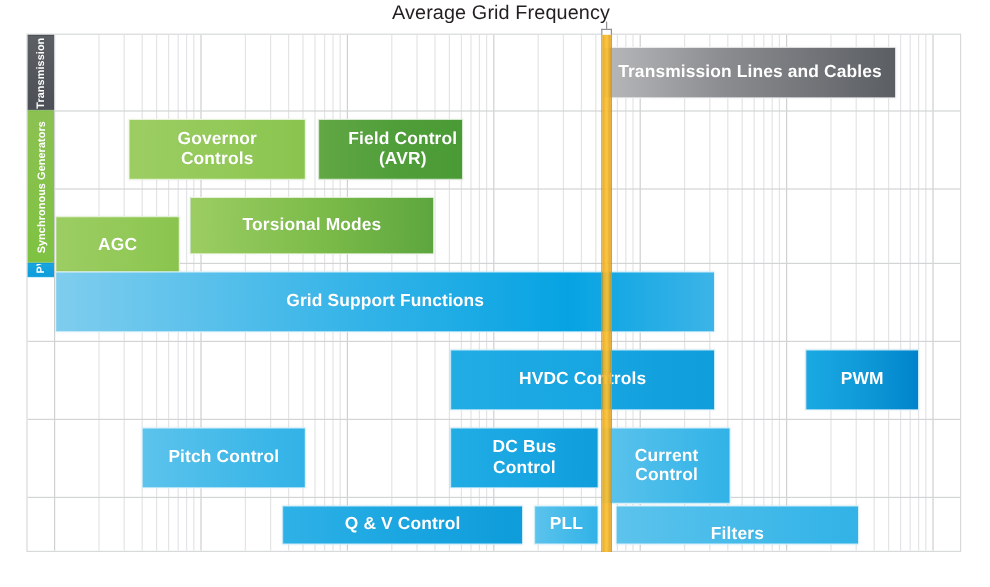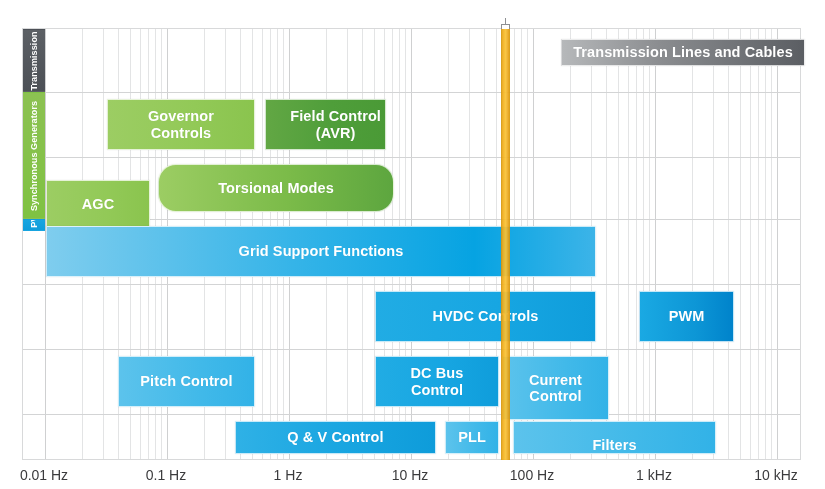--- a/index.html
+++ b/index.html
@@ -105,20 +105,23 @@
     position:absolute; top:6px;
     font-size:14px; color:#3b3b3d; white-space:nowrap;
     transform:translateX(-50%);
   }
 </style>
 </head>
 <body>
 
 <div id="root">
 
+  <div class="marker-title">
+    <span class="tshift">Average Grid Frequency</span>
+  </div>
 
   <div class="plot">
     <div class="gridwrap" id="gridwrap">
         <div class="vline dec" style="left: 22px;"></div>
         <div class="vline" style="left: 59px;"></div>
         <div class="vline" style="left: 80px;"></div>
         <div class="vline" style="left: 95px;"></div>
         <div class="vline" style="left: 107px;"></div>
         <div class="vline" style="left: 117px;"></div>
         <div class="vline" style="left: 125px;"></div>
@@ -182,42 +185,42 @@
           <span>Transmission</span>
         </div>
         <div class="spine sync" style="top: 63px; height: 127px;">
           <span>Synchronous Generators</span>
         </div>
         <div class="spine wind" style="top: 190px;">
           <span>Wind Generators, PV Inverters, HVDC</span>
         </div>
       </div>
     <div id="bars">
-        <div class="bar grey" style="left: 538px; width: 244px; top: 10px; height: 27px;">
+        <div class="bar grey" style="left: 480px; width: 244px; top: 10px; height: 43px;">
           <span class="lbl">Transmission Lines and Cables</span>
         </div>
         <div class="bar g-light" style="left: 84px; width: 148px; top: 70px; height: 51px;">
           <span class="lbl">Governor<br>Controls</span>
         </div>
         <div class="bar g-dark" style="left: 242px; width: 121px; top: 70px; height: 51px;">
           <span class="lbl">Field Control<br>(AVR)</span>
         </div>
         <div class="bar g-light" style="left: 23px; width: 104px; top: 135px; height: 48px; margin-top: 16px;">
           <span class="lbl">AGC</span>
         </div>
-        <div class="bar g-mid" style="left: 135px; width: 236px; top: 135px; height: 48px; border-radius: 18px;">
+        <div class="bar g-mid" style="left: 135px; width: 204px; top: 135px; height: 48px;">
           <span class="lbl">Torsional Modes</span>
         </div>
         <div class="bar b-main" style="left: 23px; width: 550px; top: 197px; height: 51px;">
           <span class="lbl">Grid Support Functions</span>
         </div>
         <div class="bar b-solid" style="left: 352px; width: 221px; top: 262px; height: 51px;">
           <span class="lbl">HVDC Controls</span>
         </div>
-        <div class="bar b-deep" style="left: 616px; width: 95px; top: 262px; height: 51px;">
+        <div class="bar b-deep" style="left: 648px; width: 95px; top: 262px; height: 51px;">
           <span class="lbl">PWM</span>
         </div>
         <div class="bar b-soft" style="left: 95px; width: 137px; top: 327px; height: 51px;">
           <span class="lbl">Pitch Control</span>
         </div>
         <div class="bar b-solid" style="left: 352px; width: 124px; top: 327px; height: 51px;">
           <span class="lbl">DC Bus<br>Control</span>
         </div>
         <div class="bar b-soft" style="left: 479px; width: 107px; top: 327px; height: 64px;">
           <span class="lbl">Current<br>Control</span>
@@ -231,22 +234,13 @@
         <div class="bar b-soft" style="left: 490px; width: 203px; top: 392px; height: 33px; align-items: flex-end;">
           <span class="lbl">Filters</span>
         </div>
       </div>
   </div>
 
   <div class="marker-stem" id="mstem" style="left: 505px; top: 18px;"></div>
   <div class="marker-cap" id="mcap" style="left: 501px; top: 24px;"></div>
   <div class="marker-line" id="mline" style="left: 501px;"></div>
 
-  <div class="axis" id="axis">
-      <div class="tick" style="left: 22px;">0.01 Hz</div>
-      <div class="tick" style="left: 144px;">0.1 Hz</div>
-      <div class="tick" style="left: 266px;">1 Hz</div>
-      <div class="tick" style="left: 388px;">10 Hz</div>
-      <div class="tick" style="left: 510px;">100 Hz</div>
-      <div class="tick" style="left: 632px;">1 kHz</div>
-      <div class="tick" style="left: 754px;">10 kHz</div>
-    </div>
 </div>
 
 </body></html>

